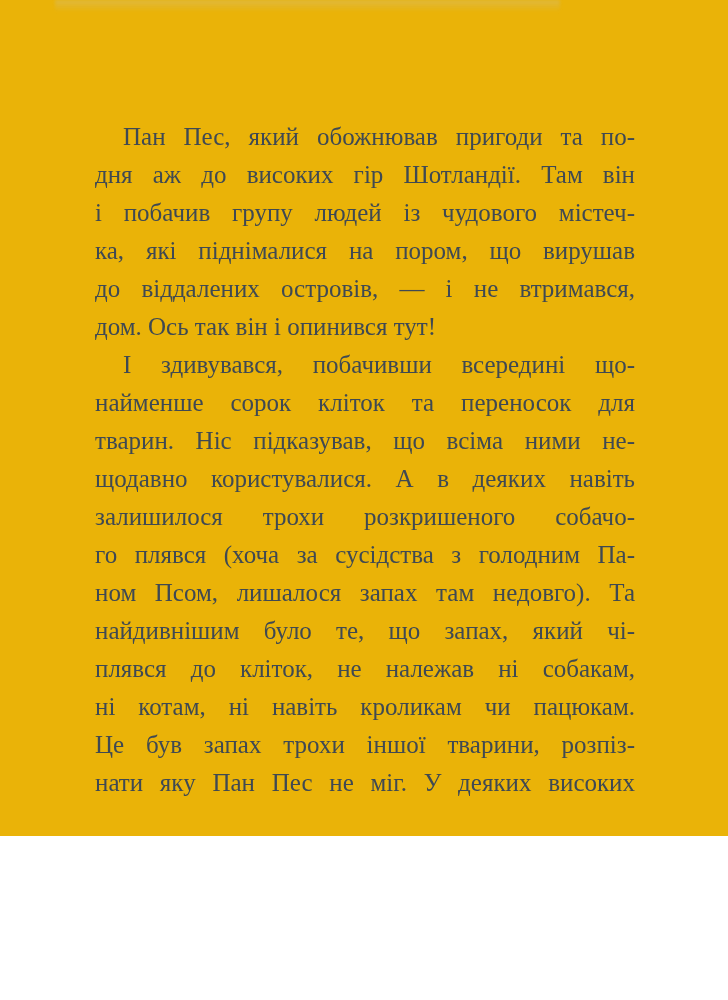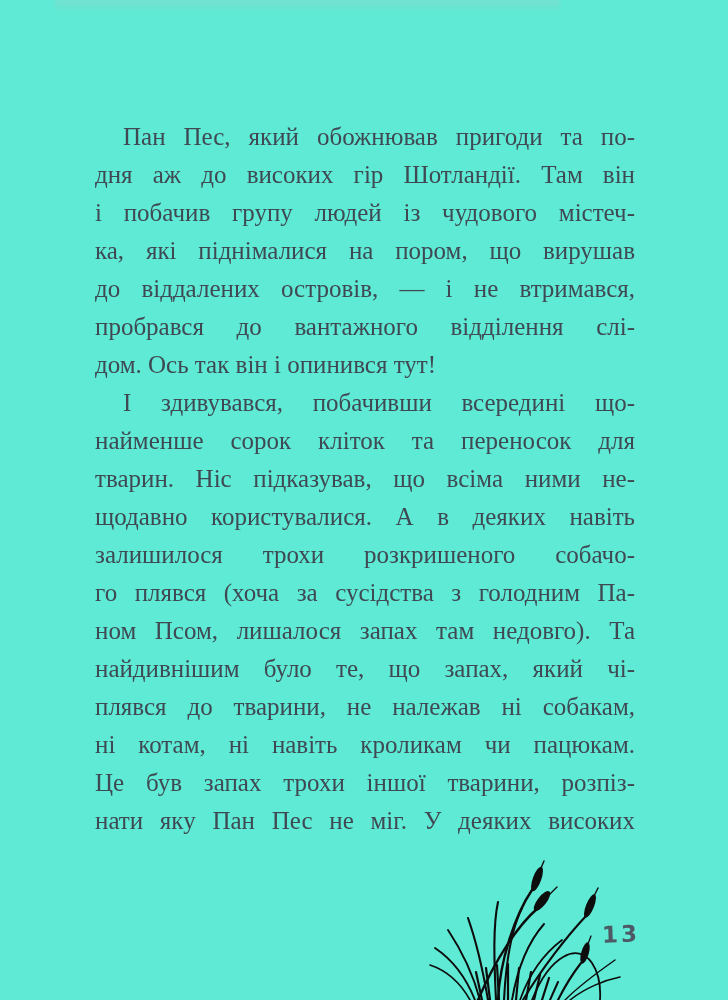--- a/index.html
+++ b/index.html
@@ -3,22 +3,22 @@
 <meta charset="utf-8">
 <style>
   html, body {
     margin: 0;
     padding: 0;
     background: #ffffff;
   }
   .viewport {
     position: relative;
     width: 728px;
-    height: 1000px;
-    background: #5eead4;
+    height: 836px;
+    background: #eab308;
     overflow: hidden;
   }
   
   .scan-top {
     position: absolute;
     left: 55px;
     top: 0;
     width: 505px;
     height: 12px;
     background: linear-gradient(to bottom, rgba(195,198,200,0.28), rgba(255,255,255,0));
@@ -71,33 +71,32 @@
 
   <div class="scan-top"></div>
 
   <div class="text-block">
     <div class="para">
       <div class="line first">Пан Пес, який обожнював пригоди та по-</div>
       <div class="line">дня аж до високих гір Шотландії. Там він</div>
       <div class="line">і побачив групу людей із чудового містеч-</div>
       <div class="line">ка, які піднімалися на пором, що вирушав</div>
       <div class="line">до віддалених островів, — і не втримався,</div>
-      <div class="line">пробрався до вантажного відділення слі-</div>
       <div class="line plain">дом. Ось так він і опинився тут!</div>
     </div>
     <div class="para">
       <div class="line first">І здивувався, побачивши всередині що-</div>
       <div class="line">найменше сорок кліток та переносок для</div>
       <div class="line">тварин. Ніс підказував, що всіма ними не-</div>
       <div class="line">щодавно користувалися. А в деяких навіть</div>
       <div class="line">залишилося трохи розкришеного собачо-</div>
       <div class="line">го плявся (хоча за сусідства з голодним Па-</div>
       <div class="line">ном Псом, лишалося запах там недовго). Та</div>
       <div class="line">найдивнішим було те, що запах, який чі-</div>
-      <div class="line">плявся до тварини, не належав ні собакам,</div>
+      <div class="line">плявся до кліток, не належав ні собакам,</div>
       <div class="line">ні котам, ні навіть кроликам чи пацюкам.</div>
       <div class="line">Це був запах трохи іншої тварини, розпіз-</div>
       <div class="line">нати яку Пан Пес не міг. У деяких високих</div>
     </div>
   </div>
 
   <svg class="grass" viewBox="0 0 205 140" xmlns="http://www.w3.org/2000/svg">
     <g stroke="#0d0d0d" fill="none" stroke-linecap="round">
 
       <path d="M78,140 C80,100 95,55 112,30" stroke-width="2.4"></path>

